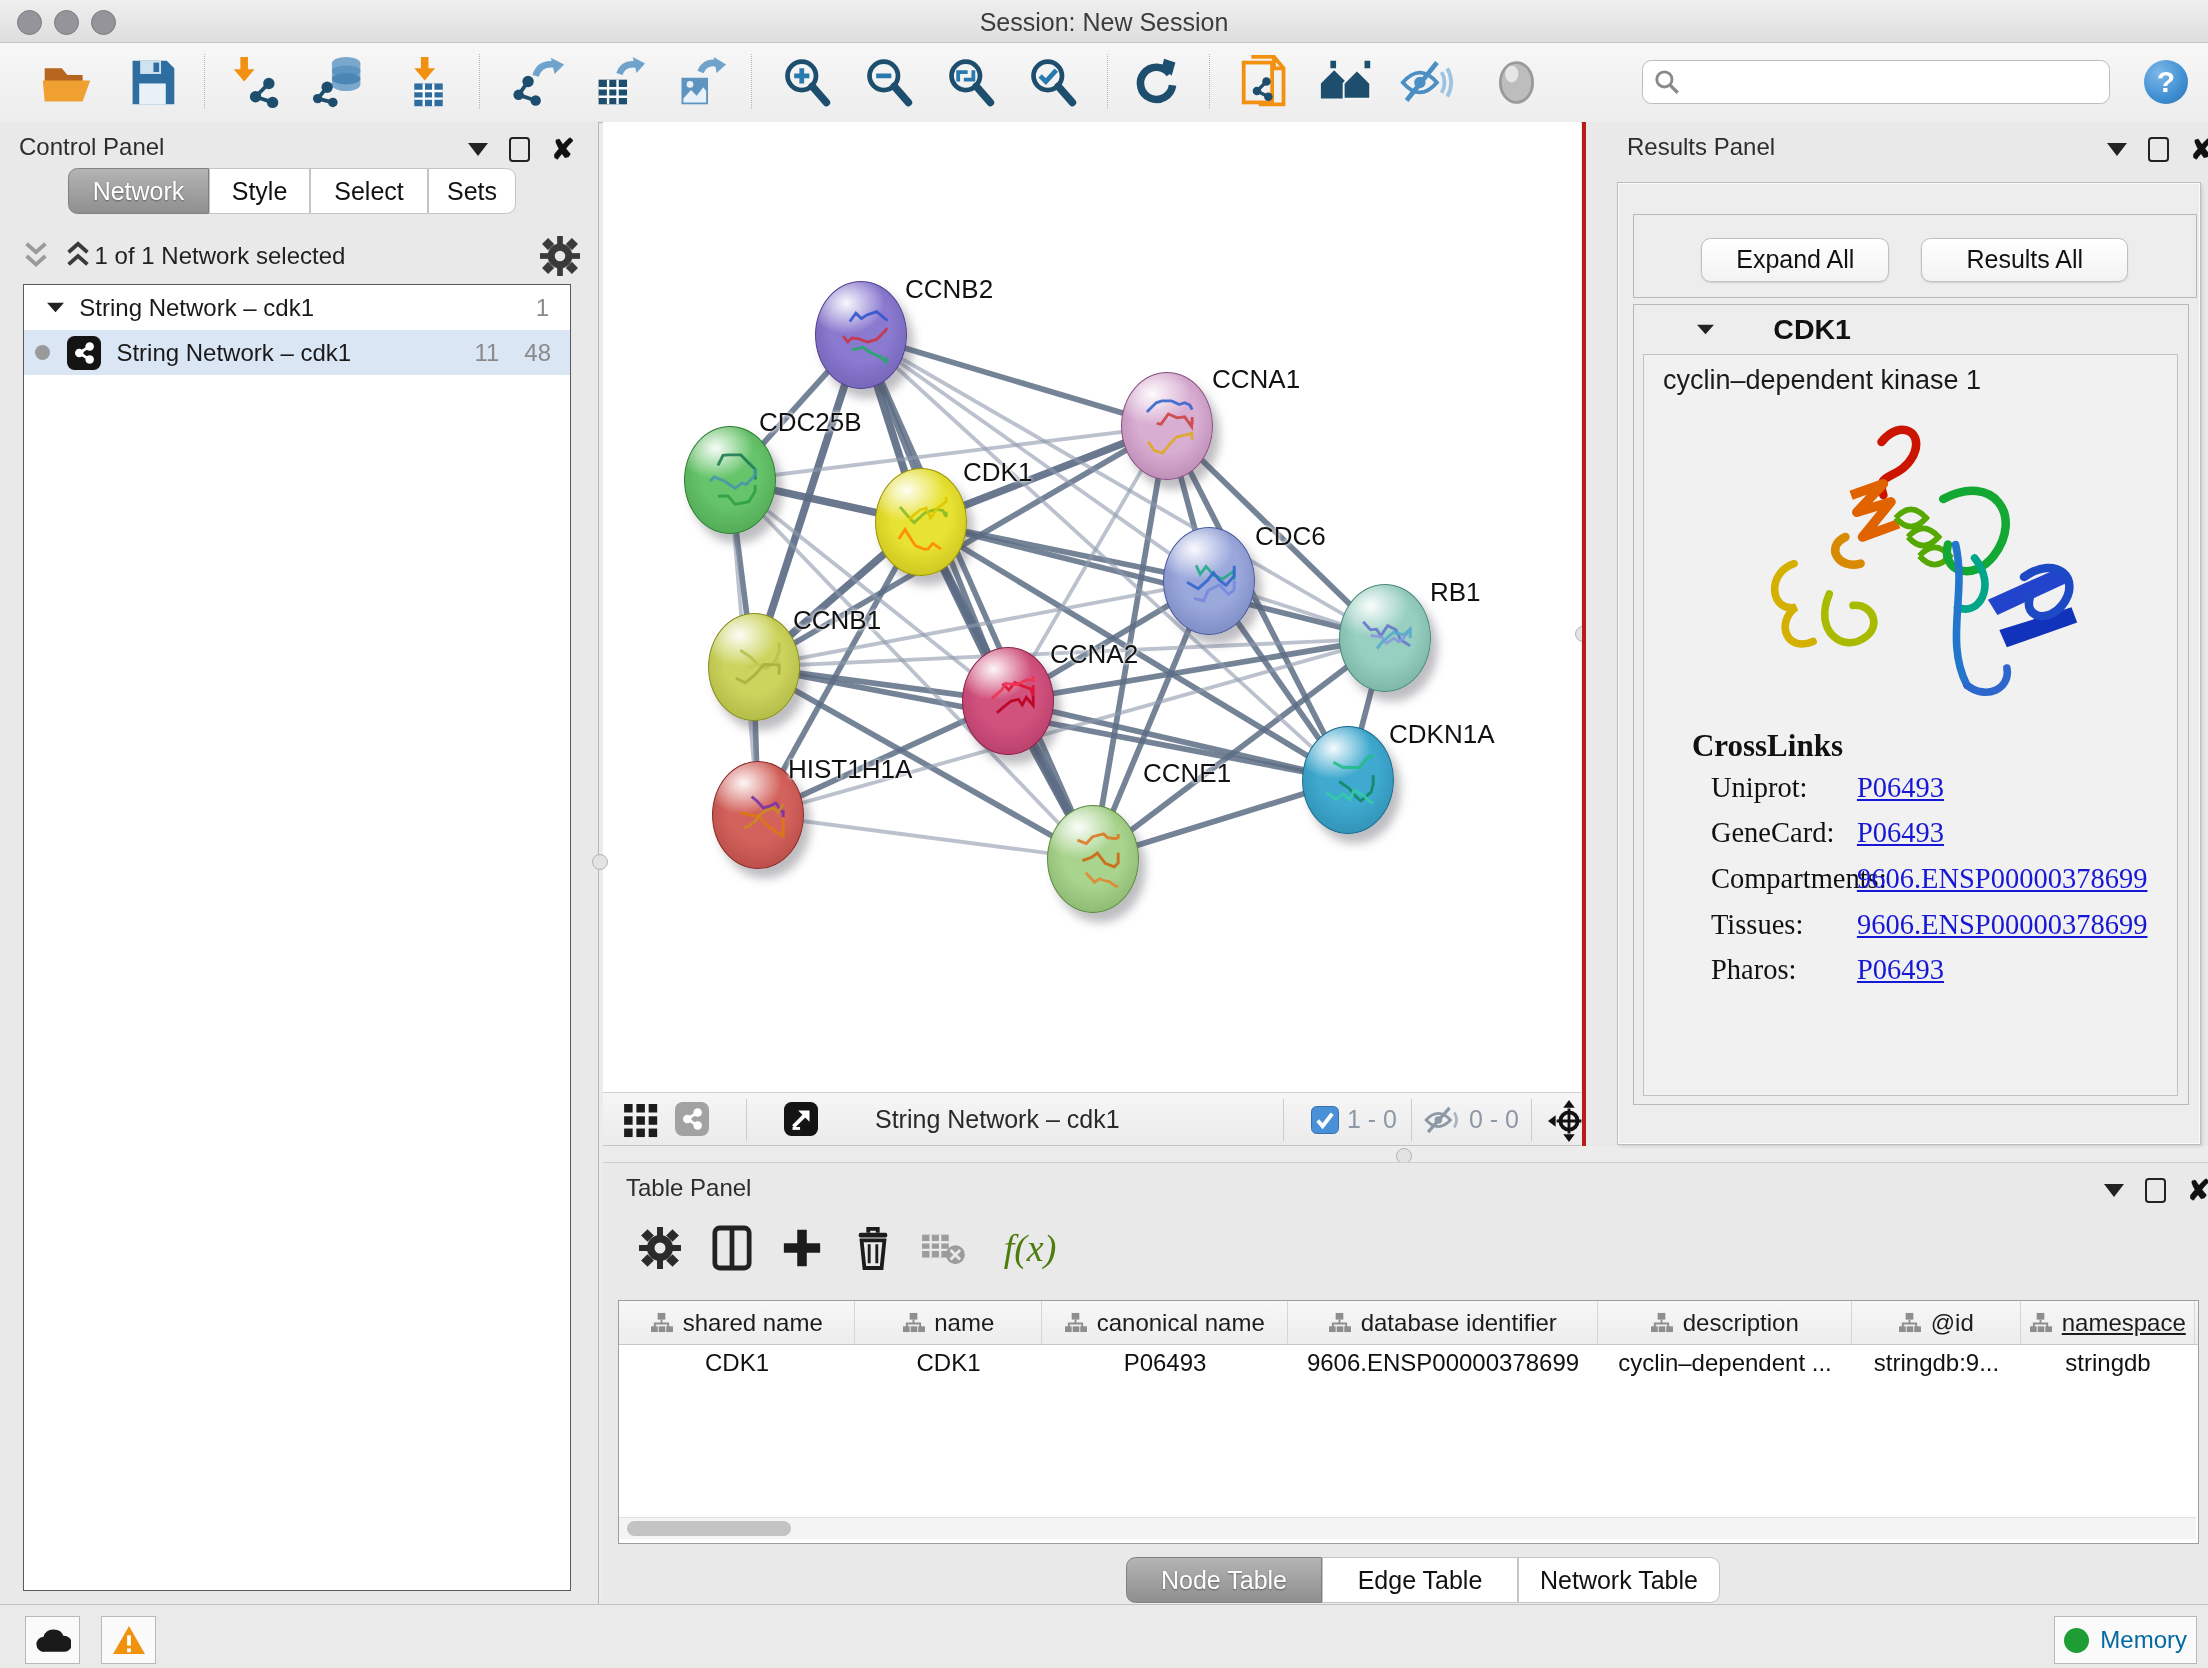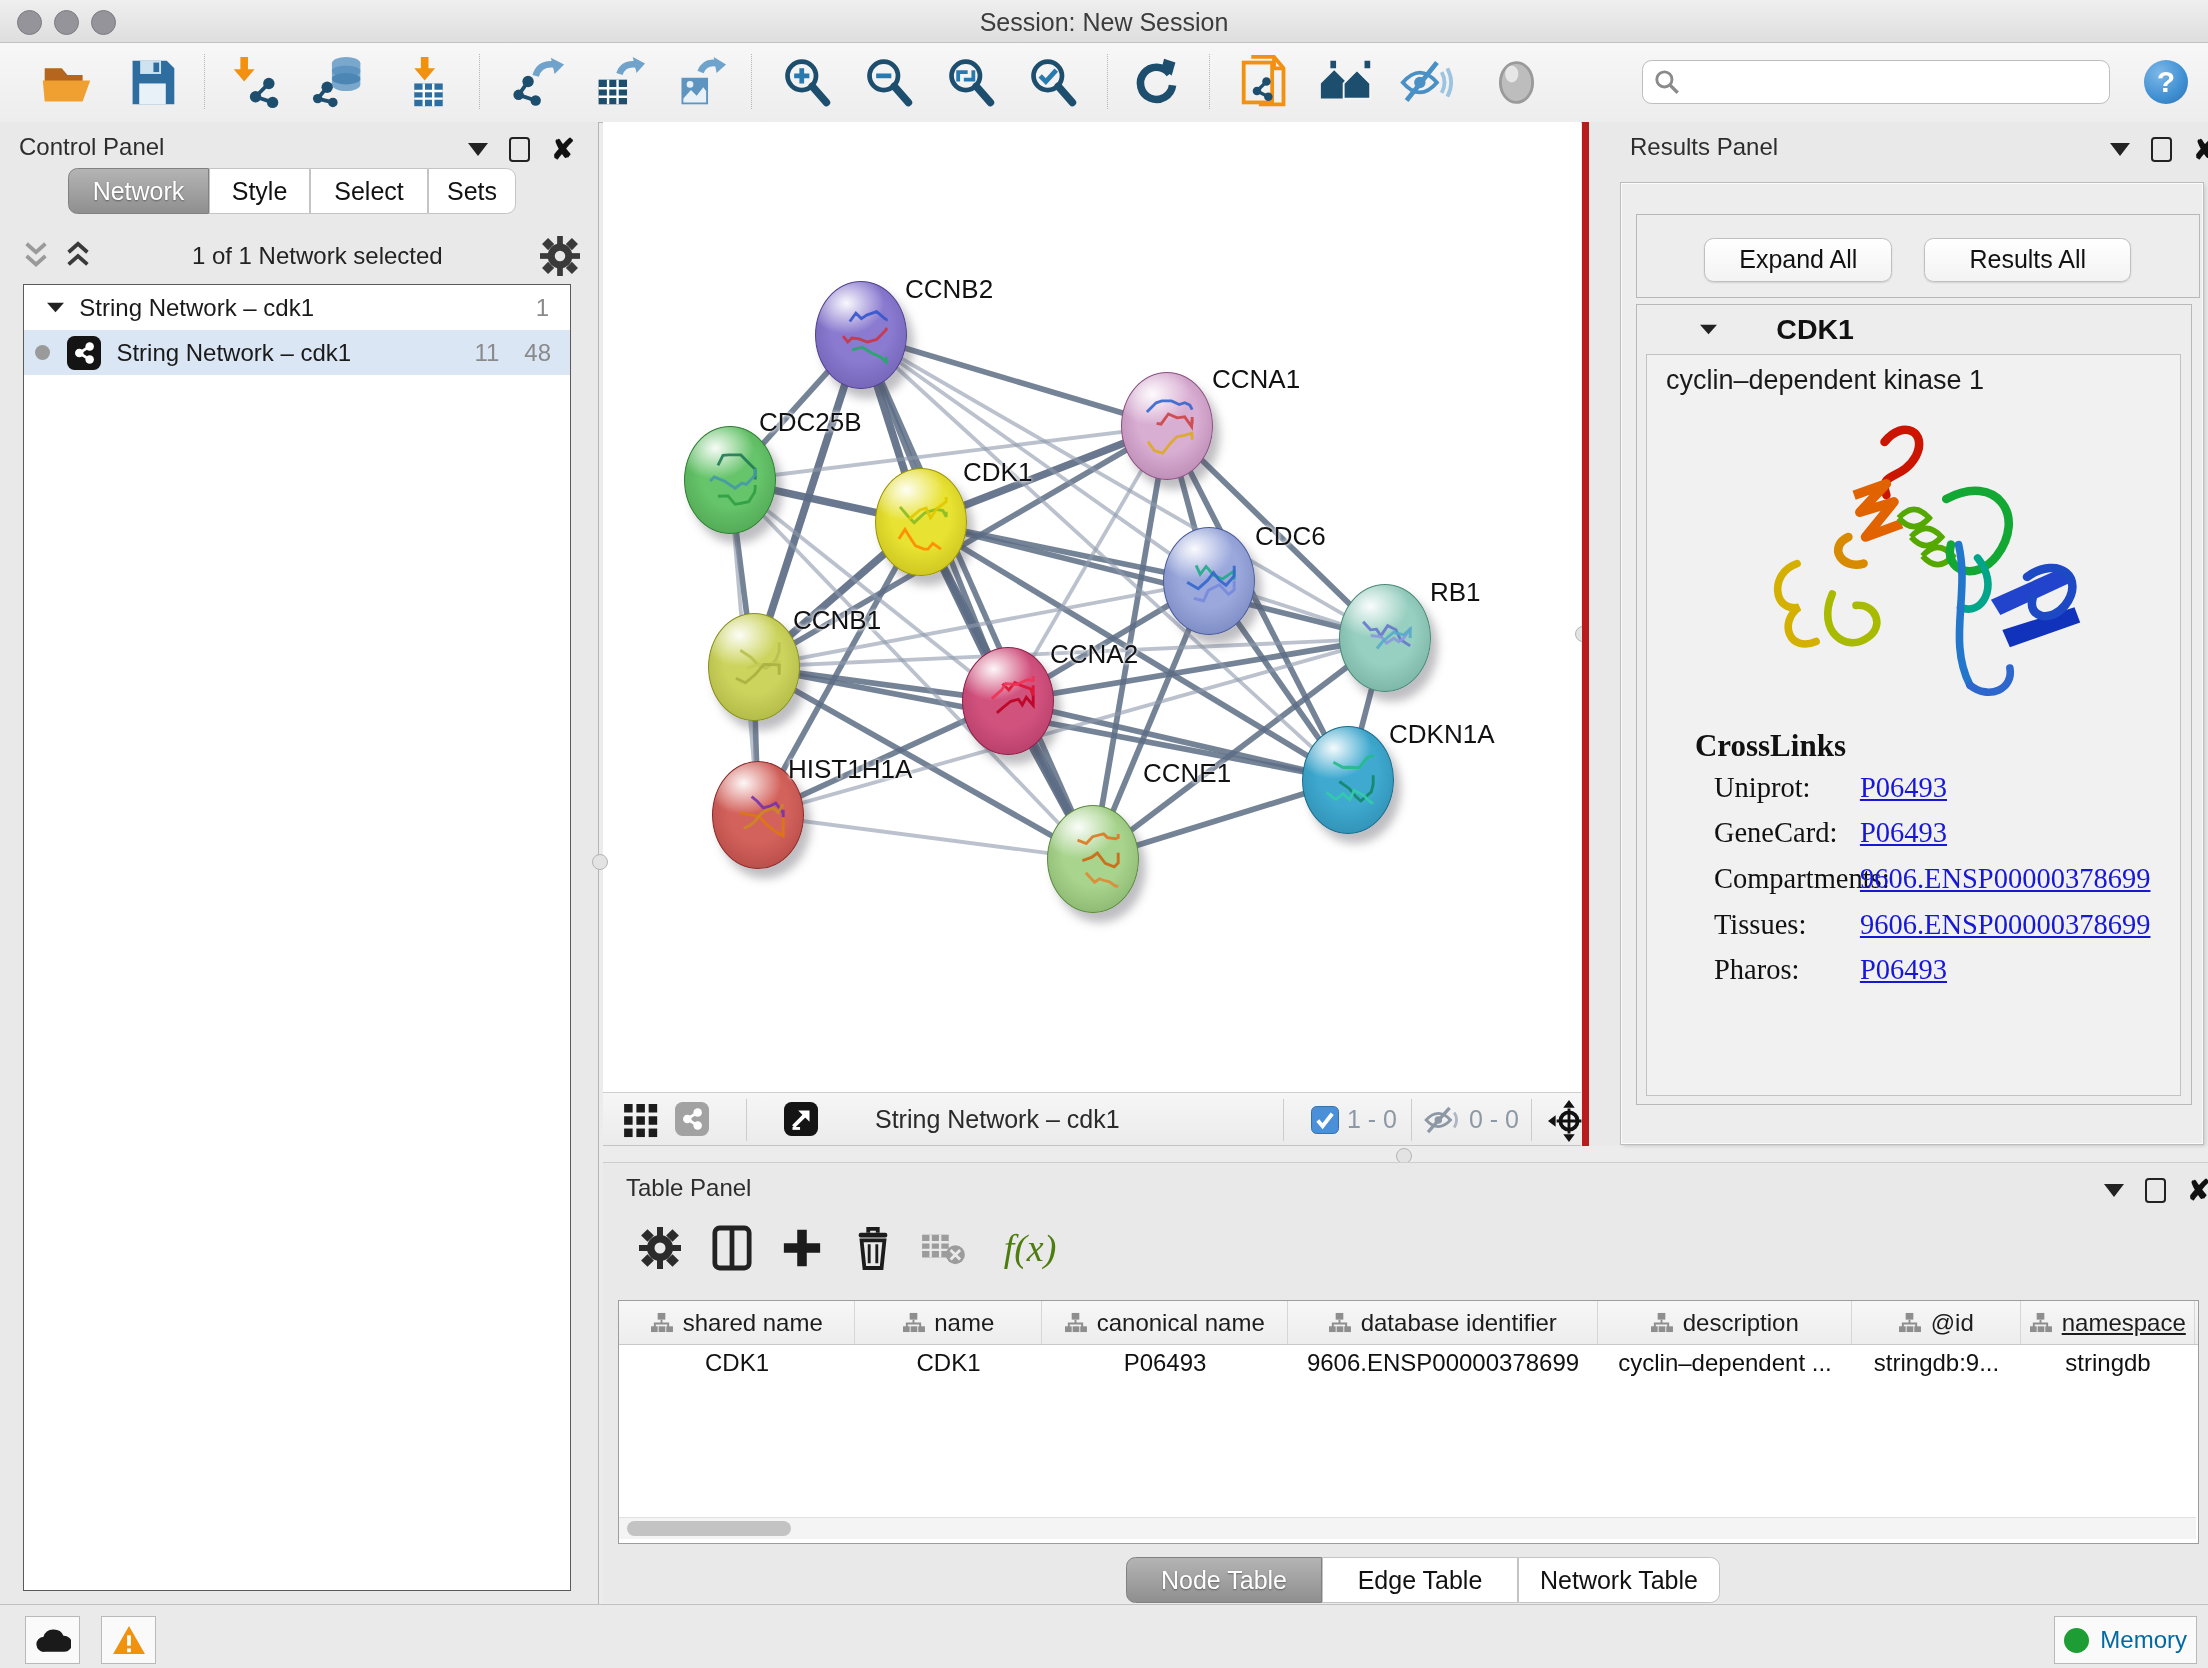--- a/index.html
+++ b/index.html
@@ -34,21 +34,21 @@
   #control-panel{left:0;top:122px;width:599px;height:1482px;background:#e9e9e9;
     border-right:1px solid #b6b6b6;box-sizing:border-box;}
   .tabrow .tab{display:inline-block;font-size:25px;padding:7.6px 0;text-align:center;
     background:#fff;border:1px solid #c4c4c4;color:#111;}
   .tab.active{background:linear-gradient(#b4b4b4,#8f8f8f);color:#fff;border-color:#818181;
     text-shadow:0 1px 1.9px rgba(0,0,0,.4);}
   #ctl-tabs{left:68px;top:46px;}
   #ctl-tabs .tab:first-child{border-radius:9.5px 0 0 9.5px;}
   #ctl-tabs .tab:last-child{border-radius:0 9.5px 9.5px 0;}
   #net-toolbar{left:19px;top:107px;width:561px;height:53px;display:flex;align-items:center;}
-  #net-status{font-size:24px;color:#222;flex:1;text-align:center;}
+  #net-status{font-size:24px;color:#222;flex:1;text-align:left;}
   #net-list{left:23px;top:162px;width:548px;height:1307px;background:#fff;border:1.9px solid #5a5a5a;box-sizing:border-box;}
   .tree-row{height:45px;display:flex;align-items:center;font-size:24px;color:#1a1a1a;}
   .tree-row .cnt{color:#8a8a8a;}
   .row-selected{background:#dbe6f5;}
   .share-badge{width:34px;height:34px;border-radius:7.6px;background:#141414;display:inline-block;}
   
   #canvas{left:603px;top:122px;width:978px;height:970px;background:#ffffff;}
   .node{position:absolute;width:92px;height:108px;border-radius:50%;box-sizing:border-box;
     box-shadow:6.7px 9.5px 9.5px rgba(70,70,80,.35);}
   .node svg{position:absolute;left:17px;top:25px;}
@@ -57,21 +57,21 @@
   
   #canvas-footer{left:603px;top:1092px;width:978px;height:54px;
     background:linear-gradient(#f6f6f6,#ebebeb);border-top:1px solid #cfcfcf;border-bottom:1px solid #c3c3c3;box-sizing:border-box;}
   .cf-sep{top:5.7px;width:0;height:42px;border-left:1px solid #cccccc;}
   #cf-title{font-size:25px;color:#2a2a2a;top:12.4px;left:272px;}
   .cf-count{font-size:25px;color:#8d98a5;top:12.4px;}
   
   .split-dot{width:14.3px;height:14.3px;border-radius:50%;background:#e3e3e3;border:1px solid #b4b4b4;}
   
   #results-panel{left:1582px;top:122px;width:627px;height:1024px;background:#e9e9e9;
-    border-left:7px solid #b91c1c;box-sizing:border-box;}
+    border-left:4px solid #b91c1c;box-sizing:border-box;}
   #rp-box{left:32px;top:61px;width:580px;height:959px;background:#ededed;
     border:1.9px solid #fbfbfb;outline:1px solid #bdbdbd;box-shadow:1.9px 1.9px 3.8px rgba(0,0,0,.15);}
   .rp-btn{position:absolute;top:53px;height:42px;background:linear-gradient(#ffffff,#f3f3f3);
     border:1px solid #bfbfbf;border-radius:9.5px;font-size:25px;color:#111;text-align:center;line-height:40px;
     box-shadow:0 1px 1.9px rgba(0,0,0,.12);}
   #btn-box{position:absolute;left:14.3px;top:30px;width:554px;height:82px;border:1px solid #b8b8b8;padding-left:8px;}
   #cdk-card{position:absolute;left:14.3px;top:120px;width:554px;height:799px;border:1px solid #b8b8b8;}
   #cdk-header{height:48px;display:flex;align-items:center;}
   #cdk-name{font-size:28.5px;font-weight:bold;color:#111;margin-left:57px;}
   #cdk-body{position:absolute;left:8.6px;top:49px;width:535px;height:742px;background:#f1f1f1;border:1px solid #c2c2c2;box-sizing:border-box;}

